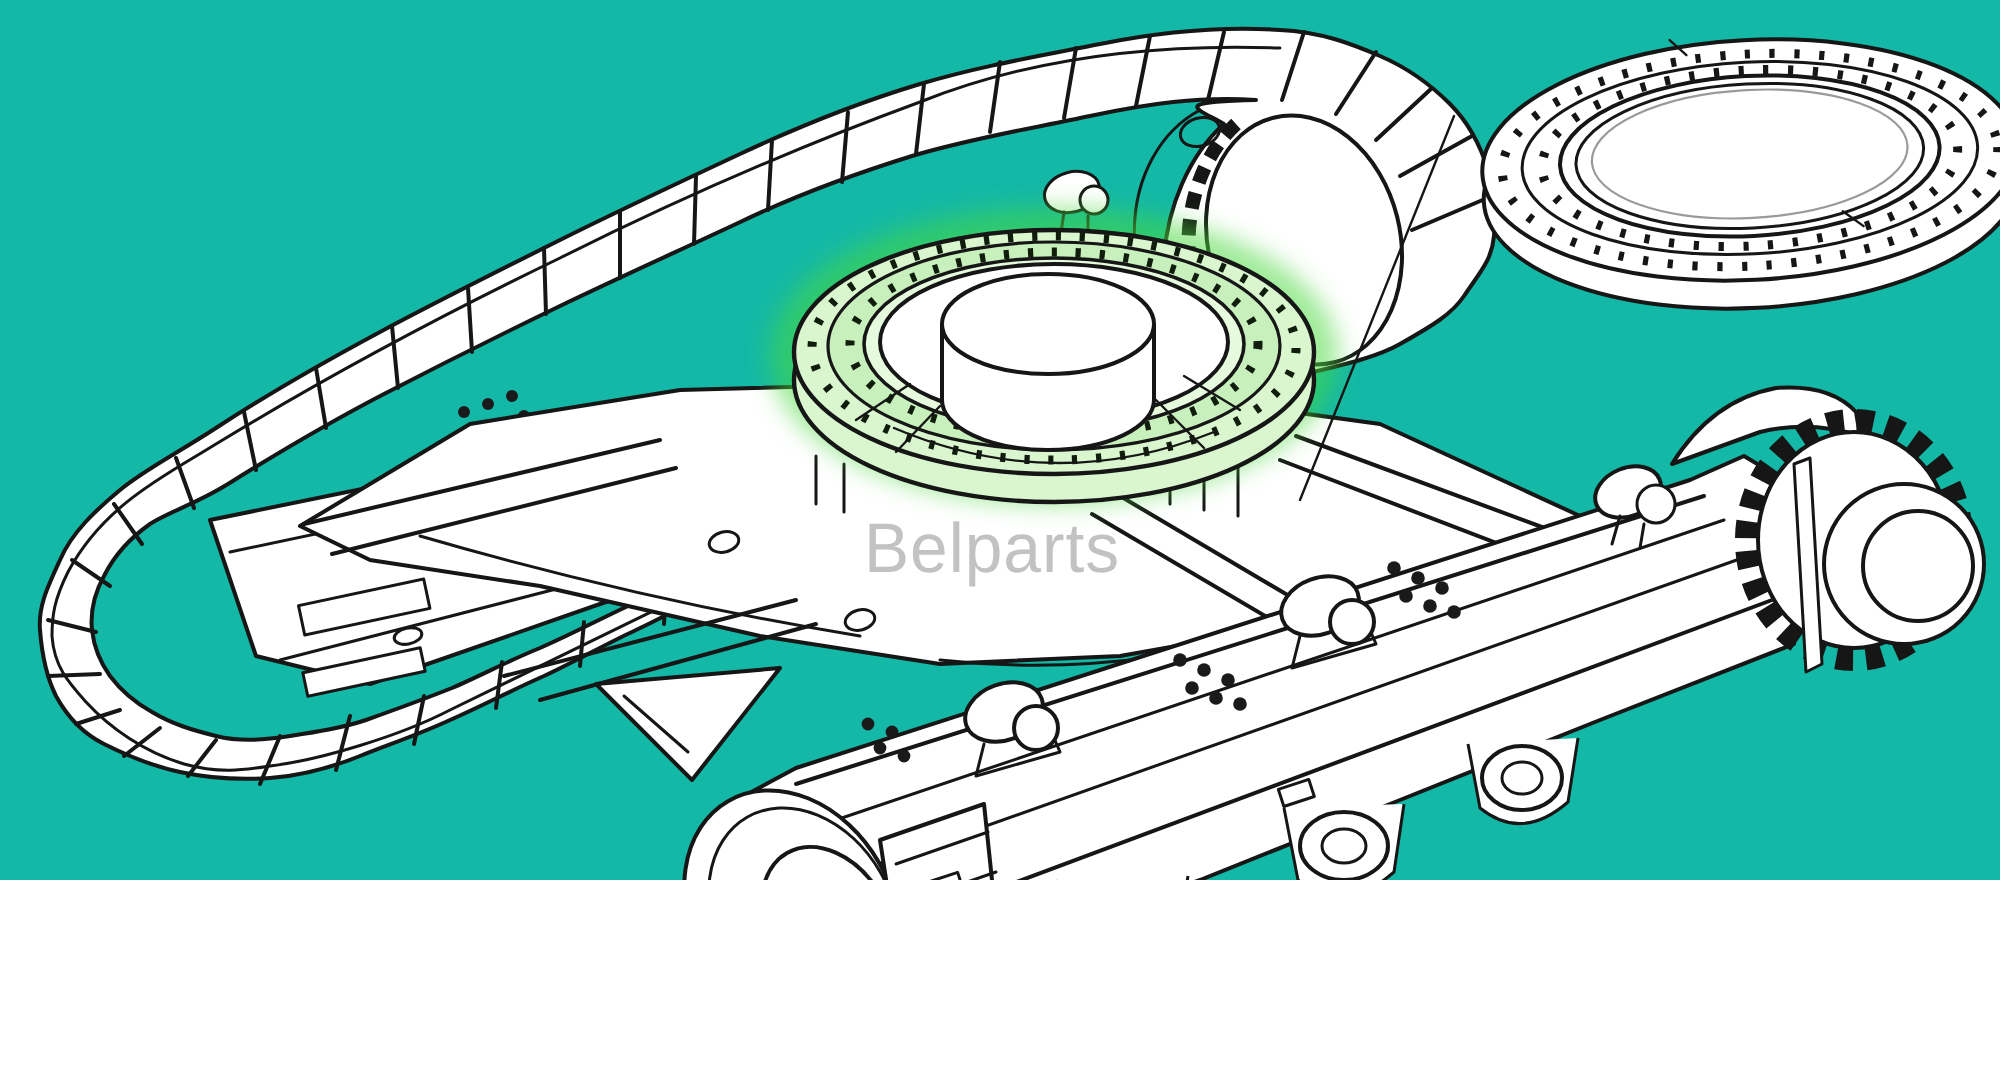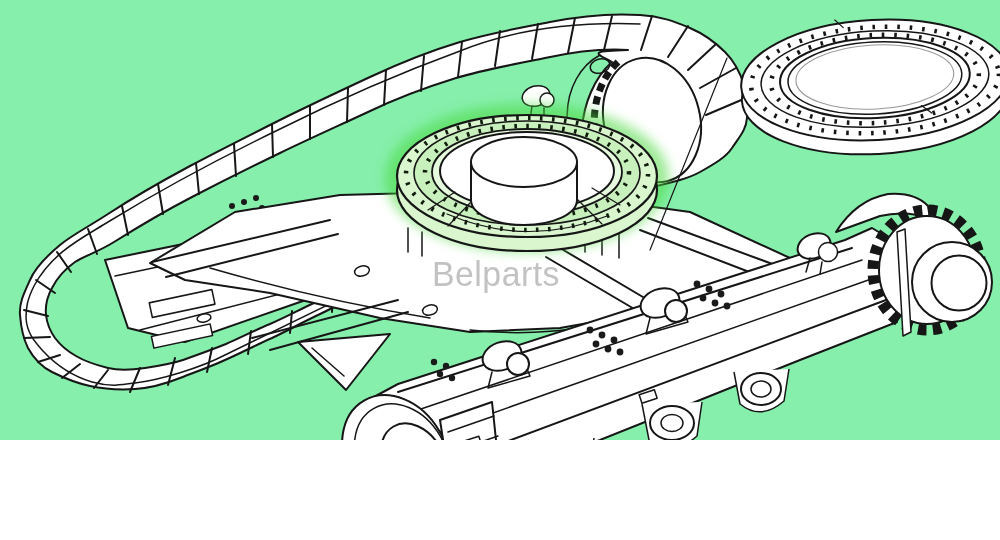--- a/index.html
+++ b/index.html
@@ -1,16 +1,16 @@
 <!DOCTYPE html>
 <html><head>
 <meta charset="utf-8">
 <style>
   html,body{margin:0;padding:0;background:#fff;}
-  .stage{position:relative;width:1000px;height:440px;background:#86efac;overflow:hidden;}
+  .stage{position:relative;width:1000px;height:440px;background:#14b8a6;overflow:hidden;}
   svg{display:block;}
   .ln{fill:none;stroke:#161616;stroke-width:2;stroke-linecap:round;stroke-linejoin:round;}
   .ln15{fill:none;stroke:#161616;stroke-width:1.5;stroke-linecap:round;stroke-linejoin:round;}
   .ln12{fill:none;stroke:#161616;stroke-width:1.2;stroke-linecap:round;}
   .fw{fill:#ffffff;stroke:#161616;stroke-width:2;stroke-linejoin:round;}
   .fw15{fill:#ffffff;stroke:#161616;stroke-width:1.5;stroke-linejoin:round;}
   .bolt{fill:#1a1a1a;stroke:none;}
   .dots{fill:none;stroke:#101d0c;stroke-width:4.5;stroke-dasharray:2.6 9.4;}
   .dotsB{fill:none;stroke:#161616;stroke-width:4.5;stroke-dasharray:2.6 9.8;}
   .watermark{font-family:"Liberation Sans", sans-serif;font-size:35px;letter-spacing:0.5px;}

